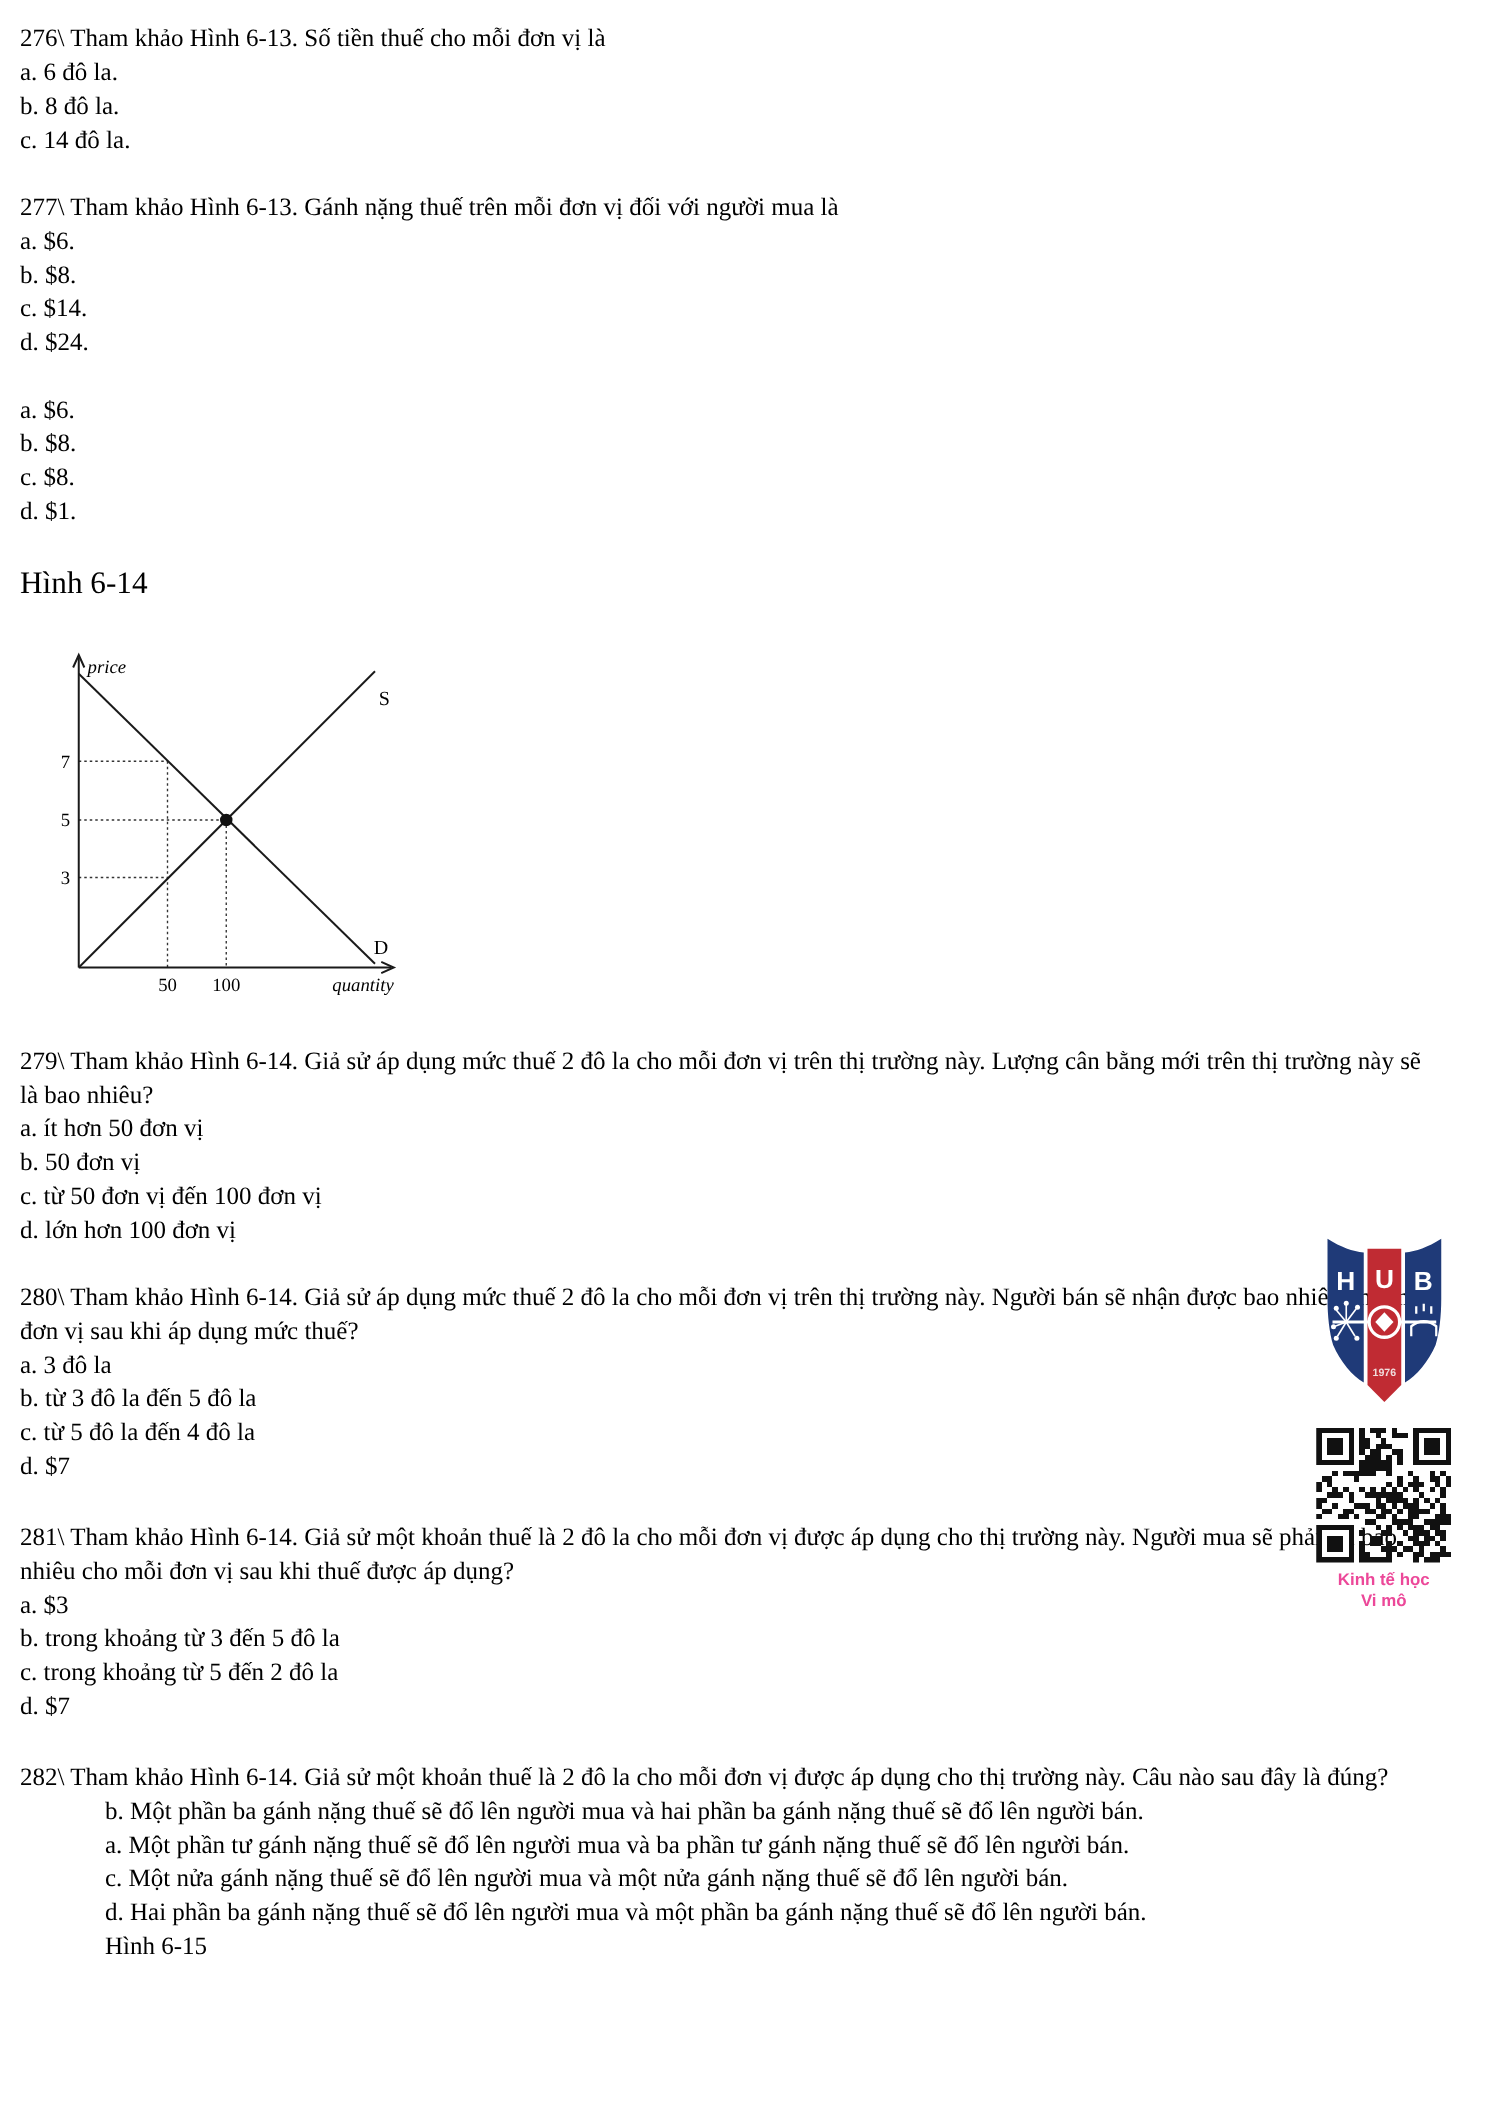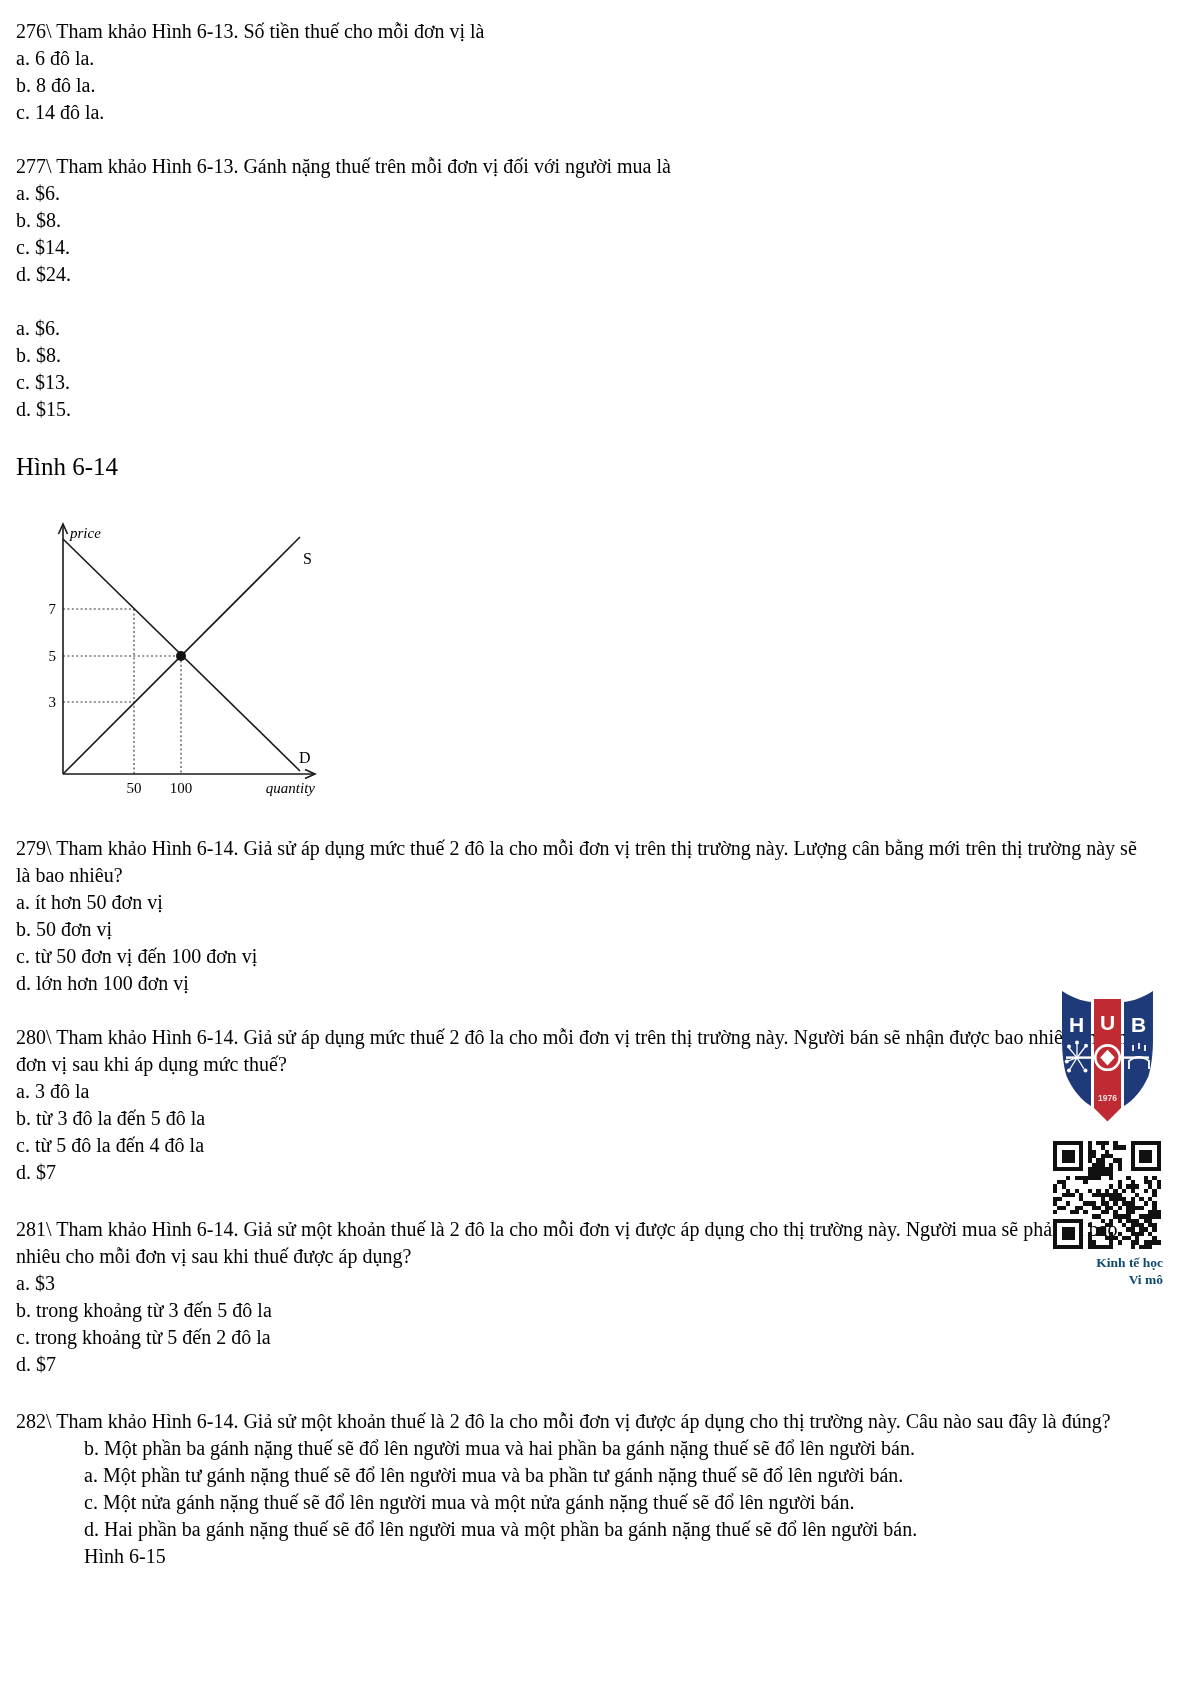--- a/index.html
+++ b/index.html
@@ -18,22 +18,22 @@
   .figure-title{font-size:25px;line-height:34px;margin-bottom:0;}
   svg text{font-family:"Liberation Serif", serif;}
   .axis-label{font-style:italic;font-size:15px;}
   .tick-label{font-size:15px;}
   .curve-label{font-size:16px;}
   .graph line.solid{stroke:#1a1a1a;stroke-width:1.6;}
   .graph line.dot{stroke:#333;stroke-width:1.1;stroke-dasharray:2,2.4;}
   .side-col{position:absolute;left:1051px;top:985px;width:112px;text-align:center;}
   .logo-wrap{width:95px;margin:0 auto;}
   .qr-wrap{width:108px;height:108px;margin:12px auto 0 auto;}
-  .qr-caption{margin-top:5px;font-family:Liberation Serif, serif;
-    font-weight:bold;font-size:13.5px;line-height:17px;color:#0c4a6e;text-align:right;}
+  .qr-caption{margin-top:5px;font-family:Liberation Sans, sans-serif;
+    font-weight:bold;font-size:13.5px;line-height:17px;color:#ec4899;}
   .logo-letter{font-family:"Liberation Sans", sans-serif;font-weight:bold;}
 </style>
 </head>
 <body>
 
 <div class="content">
 
   <div class="q">
     <div class="qt">276\ Tham khảo Hình 6-13. Số tiền thuế cho mỗi đơn vị là</div>
     <div class="opt">a. 6 đô la.</div>
@@ -45,22 +45,22 @@
     <div class="qt">277\ Tham khảo Hình 6-13. Gánh nặng thuế trên mỗi đơn vị đối với người mua là</div>
     <div class="opt">a. $6.</div>
     <div class="opt">b. $8.</div>
     <div class="opt">c. $14.</div>
     <div class="opt">d. $24.</div>
   </div>
 
   <div class="q">
     <div class="opt">a. $6.</div>
     <div class="opt">b. $8.</div>
-    <div class="opt">c. $13.</div>
-    <div class="opt">d. $15.</div>
+    <div class="opt">c. $8.</div>
+    <div class="opt">d. $1.</div>
   </div>
 
   <div class="figure-block">
     <div class="figure-title">Hình 6-14</div>
     <svg class="graph" width="322" height="322" viewBox="0 0 322 322">
 
       <line class="dot" x1="47" y1="125" x2="118" y2="125"></line>
       <line class="dot" x1="47" y1="172" x2="165" y2="172"></line>
       <line class="dot" x1="47" y1="218" x2="118" y2="218"></line>
       <line class="dot" x1="118" y1="125" x2="118" y2="290"></line>

